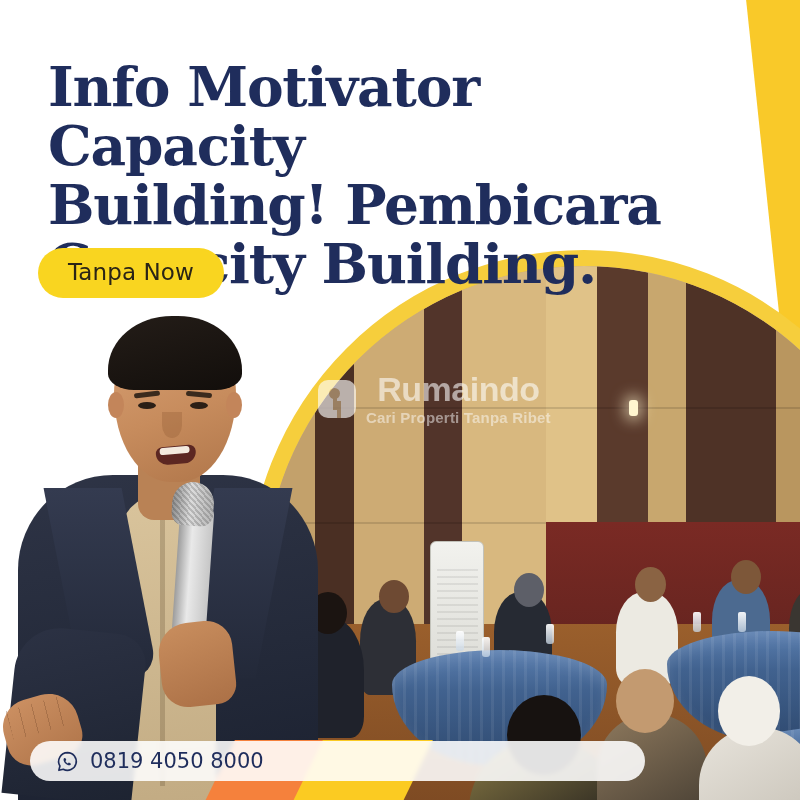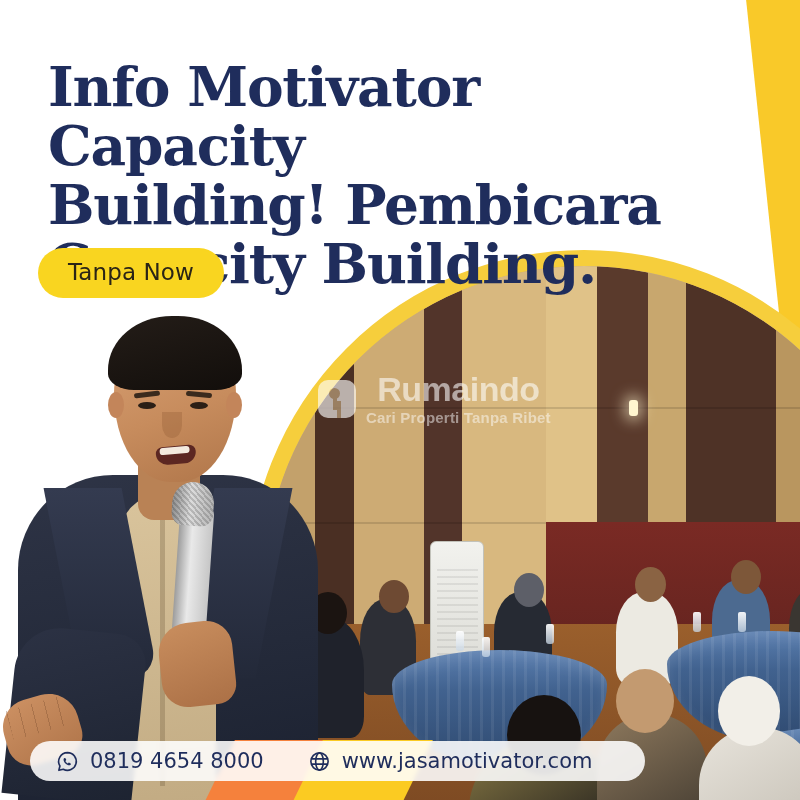--- a/index.html
+++ b/index.html
@@ -574,29 +574,19 @@
 
   <div class="footer-bar">
 
     <div class="contact">
       <span>
         <svg width="23" height="23" viewBox="0 0 24 24" fill="none" stroke="#1F2D5C" stroke-width="1.7">
           <path d="M12 2.8A9.2 9.2 0 0 0 4.1 16.7L3 21.2l4.6-1.1A9.2 9.2 0 1 0 12 2.8Z" stroke-linejoin="round"></path>
           <path d="M9 8.4c.3-.1.6 0 .8.3l.8 1.3c.1.3.1.6-.1.8l-.5.5c-.1.2-.2.4 0 .7.4.7 1.2 1.5 1.9 1.9.3.2.5.1.7-.1l.5-.5c.2-.2.5-.2.8-.1l1.3.8c.3.2.4.5.3.8-.2.7-.9 1.2-1.7 1.2-2.6 0-5.9-3.3-5.9-5.9 0-.8.5-1.5 1.1-1.7Z" fill="#1F2D5C" stroke="none"></path>
         </svg>
       </span>
-      <span>0819 4654 8000</span>
+      <span>0819 4050 8000</span>
     </div>
 
-    <div class="contact">
-      <span>
-        <svg width="23" height="23" viewBox="0 0 24 24" fill="none" stroke="#1F2D5C" stroke-width="1.7">
-          <circle cx="12" cy="12" r="9"></circle>
-          <ellipse cx="12" cy="12" rx="4" ry="9"></ellipse>
-          <path d="M3.3 9.2h17.4M3.3 14.8h17.4"></path>
-        </svg>
-      </span>
-      <span>www.jasamotivator.com</span>
-    </div>
 
   </div>
 
 </div>
 
 </body></html>

